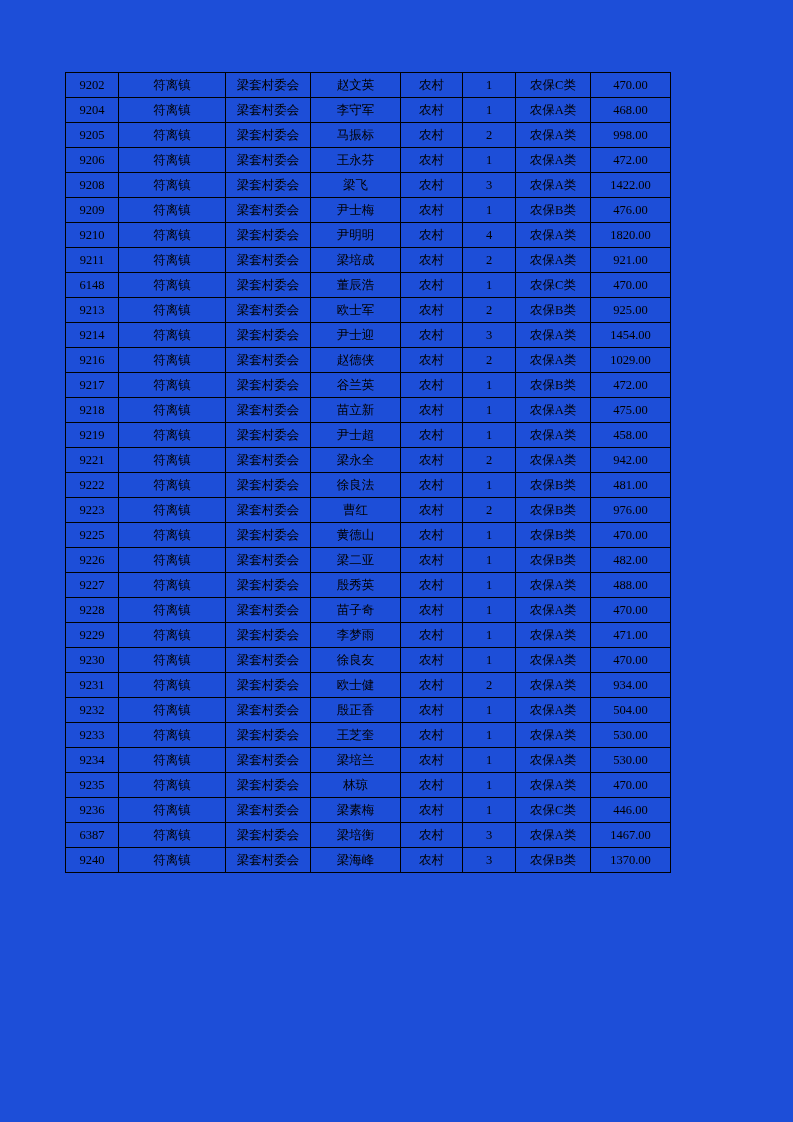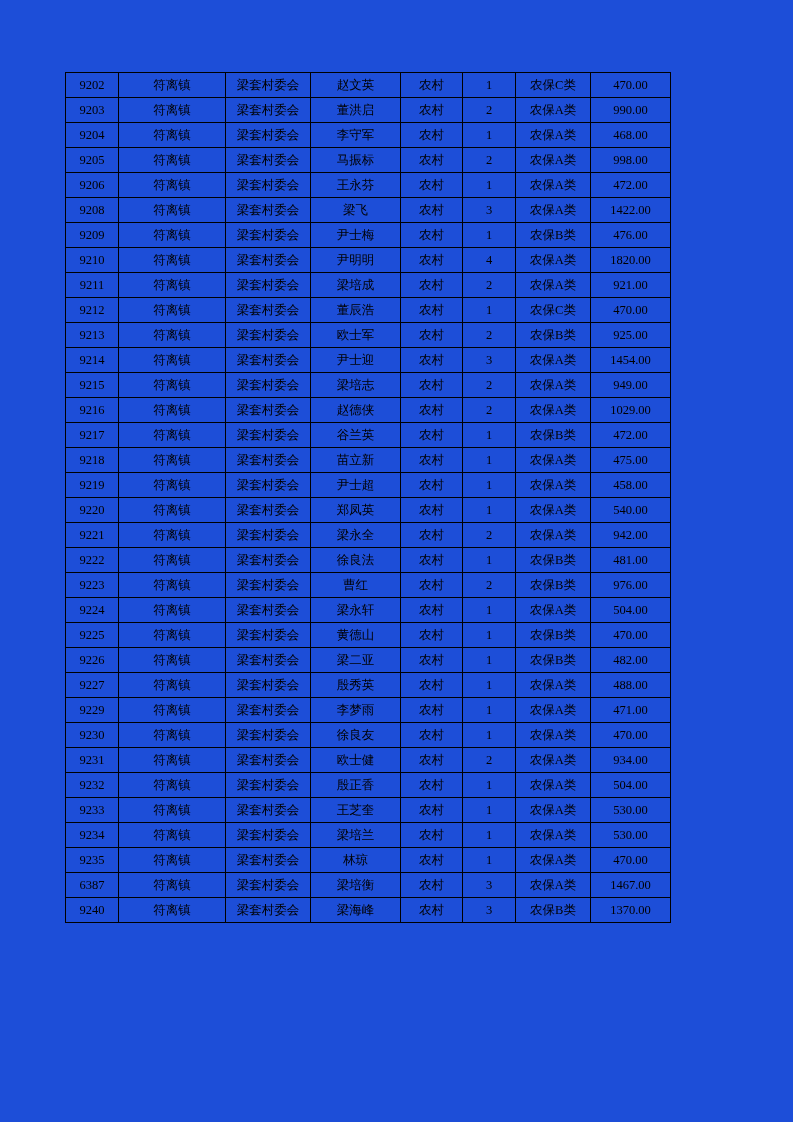--- a/index.html
+++ b/index.html
@@ -63,30 +63,20 @@
     <td>9202</td>
     <td>符离镇</td>
     <td>梁套村委会</td>
     <td>赵文英</td>
     <td>农村</td>
     <td>1</td>
     <td>农保C类</td>
     <td>470.00</td>
   </tr>
 
-  <tr>
-    <td>9203</td>
-    <td>符离镇</td>
-    <td>梁套村委会</td>
-    <td>董洪启</td>
-    <td>农村</td>
-    <td>2</td>
-    <td>农保A类</td>
-    <td>990.00</td>
-  </tr>
 
   <tr>
     <td>9204</td>
     <td>符离镇</td>
     <td>梁套村委会</td>
     <td>李守军</td>
     <td>农村</td>
     <td>1</td>
     <td>农保A类</td>
     <td>468.00</td>
@@ -153,21 +143,21 @@
     <td>符离镇</td>
     <td>梁套村委会</td>
     <td>梁培成</td>
     <td>农村</td>
     <td>2</td>
     <td>农保A类</td>
     <td>921.00</td>
   </tr>
 
   <tr>
-    <td>9212</td>
+    <td>6148</td>
     <td>符离镇</td>
     <td>梁套村委会</td>
     <td>董辰浩</td>
     <td>农村</td>
     <td>1</td>
     <td>农保C类</td>
     <td>470.00</td>
   </tr>
 
   <tr>
@@ -185,30 +175,20 @@
     <td>9214</td>
     <td>符离镇</td>
     <td>梁套村委会</td>
     <td>尹士迎</td>
     <td>农村</td>
     <td>3</td>
     <td>农保A类</td>
     <td>1454.00</td>
   </tr>
 
-  <tr>
-    <td>9215</td>
-    <td>符离镇</td>
-    <td>梁套村委会</td>
-    <td>梁培志</td>
-    <td>农村</td>
-    <td>2</td>
-    <td>农保A类</td>
-    <td>949.00</td>
-  </tr>
 
   <tr>
     <td>9216</td>
     <td>符离镇</td>
     <td>梁套村委会</td>
     <td>赵德侠</td>
     <td>农村</td>
     <td>2</td>
     <td>农保A类</td>
     <td>1029.00</td>
@@ -240,30 +220,20 @@
     <td>9219</td>
     <td>符离镇</td>
     <td>梁套村委会</td>
     <td>尹士超</td>
     <td>农村</td>
     <td>1</td>
     <td>农保A类</td>
     <td>458.00</td>
   </tr>
 
-  <tr>
-    <td>9220</td>
-    <td>符离镇</td>
-    <td>梁套村委会</td>
-    <td>郑凤英</td>
-    <td>农村</td>
-    <td>1</td>
-    <td>农保A类</td>
-    <td>540.00</td>
-  </tr>
 
   <tr>
     <td>9221</td>
     <td>符离镇</td>
     <td>梁套村委会</td>
     <td>梁永全</td>
     <td>农村</td>
     <td>2</td>
     <td>农保A类</td>
     <td>942.00</td>
@@ -284,110 +254,110 @@
     <td>9223</td>
     <td>符离镇</td>
     <td>梁套村委会</td>
     <td>曹红</td>
     <td>农村</td>
     <td>2</td>
     <td>农保B类</td>
     <td>976.00</td>
   </tr>
 
-  <tr>
-    <td>9224</td>
-    <td>符离镇</td>
-    <td>梁套村委会</td>
-    <td>梁永轩</td>
+
+  <tr>
+    <td>9225</td>
+    <td>符离镇</td>
+    <td>梁套村委会</td>
+    <td>黄德山</td>
+    <td>农村</td>
+    <td>1</td>
+    <td>农保B类</td>
+    <td>470.00</td>
+  </tr>
+
+  <tr>
+    <td>9226</td>
+    <td>符离镇</td>
+    <td>梁套村委会</td>
+    <td>梁二亚</td>
+    <td>农村</td>
+    <td>1</td>
+    <td>农保B类</td>
+    <td>482.00</td>
+  </tr>
+
+  <tr>
+    <td>9227</td>
+    <td>符离镇</td>
+    <td>梁套村委会</td>
+    <td>殷秀英</td>
+    <td>农村</td>
+    <td>1</td>
+    <td>农保A类</td>
+    <td>488.00</td>
+  </tr>
+
+  <tr>
+    <td>9228</td>
+    <td>符离镇</td>
+    <td>梁套村委会</td>
+    <td>苗子奇</td>
+    <td>农村</td>
+    <td>1</td>
+    <td>农保A类</td>
+    <td>470.00</td>
+  </tr>
+
+  <tr>
+    <td>9229</td>
+    <td>符离镇</td>
+    <td>梁套村委会</td>
+    <td>李梦雨</td>
+    <td>农村</td>
+    <td>1</td>
+    <td>农保A类</td>
+    <td>471.00</td>
+  </tr>
+
+  <tr>
+    <td>9230</td>
+    <td>符离镇</td>
+    <td>梁套村委会</td>
+    <td>徐良友</td>
+    <td>农村</td>
+    <td>1</td>
+    <td>农保A类</td>
+    <td>470.00</td>
+  </tr>
+
+  <tr>
+    <td>9231</td>
+    <td>符离镇</td>
+    <td>梁套村委会</td>
+    <td>欧士健</td>
+    <td>农村</td>
+    <td>2</td>
+    <td>农保A类</td>
+    <td>934.00</td>
+  </tr>
+
+  <tr>
+    <td>9232</td>
+    <td>符离镇</td>
+    <td>梁套村委会</td>
+    <td>殷正香</td>
     <td>农村</td>
     <td>1</td>
     <td>农保A类</td>
     <td>504.00</td>
   </tr>
 
   <tr>
-    <td>9225</td>
-    <td>符离镇</td>
-    <td>梁套村委会</td>
-    <td>黄德山</td>
-    <td>农村</td>
-    <td>1</td>
-    <td>农保B类</td>
-    <td>470.00</td>
-  </tr>
-
-  <tr>
-    <td>9226</td>
-    <td>符离镇</td>
-    <td>梁套村委会</td>
-    <td>梁二亚</td>
-    <td>农村</td>
-    <td>1</td>
-    <td>农保B类</td>
-    <td>482.00</td>
-  </tr>
-
-  <tr>
-    <td>9227</td>
-    <td>符离镇</td>
-    <td>梁套村委会</td>
-    <td>殷秀英</td>
-    <td>农村</td>
-    <td>1</td>
-    <td>农保A类</td>
-    <td>488.00</td>
-  </tr>
-
-
-  <tr>
-    <td>9229</td>
-    <td>符离镇</td>
-    <td>梁套村委会</td>
-    <td>李梦雨</td>
-    <td>农村</td>
-    <td>1</td>
-    <td>农保A类</td>
-    <td>471.00</td>
-  </tr>
-
-  <tr>
-    <td>9230</td>
-    <td>符离镇</td>
-    <td>梁套村委会</td>
-    <td>徐良友</td>
-    <td>农村</td>
-    <td>1</td>
-    <td>农保A类</td>
-    <td>470.00</td>
-  </tr>
-
-  <tr>
-    <td>9231</td>
-    <td>符离镇</td>
-    <td>梁套村委会</td>
-    <td>欧士健</td>
-    <td>农村</td>
-    <td>2</td>
-    <td>农保A类</td>
-    <td>934.00</td>
-  </tr>
-
-  <tr>
-    <td>9232</td>
-    <td>符离镇</td>
-    <td>梁套村委会</td>
-    <td>殷正香</td>
-    <td>农村</td>
-    <td>1</td>
-    <td>农保A类</td>
-    <td>504.00</td>
-  </tr>
-
-  <tr>
     <td>9233</td>
     <td>符离镇</td>
     <td>梁套村委会</td>
     <td>王芝奎</td>
     <td>农村</td>
     <td>1</td>
     <td>农保A类</td>
     <td>530.00</td>
   </tr>
 
@@ -406,20 +376,30 @@
     <td>9235</td>
     <td>符离镇</td>
     <td>梁套村委会</td>
     <td>林琼</td>
     <td>农村</td>
     <td>1</td>
     <td>农保A类</td>
     <td>470.00</td>
   </tr>
 
+  <tr>
+    <td>9236</td>
+    <td>符离镇</td>
+    <td>梁套村委会</td>
+    <td>梁素梅</td>
+    <td>农村</td>
+    <td>1</td>
+    <td>农保C类</td>
+    <td>446.00</td>
+  </tr>
 
   <tr>
     <td>6387</td>
     <td>符离镇</td>
     <td>梁套村委会</td>
     <td>梁培衡</td>
     <td>农村</td>
     <td>3</td>
     <td>农保A类</td>
     <td>1467.00</td>

